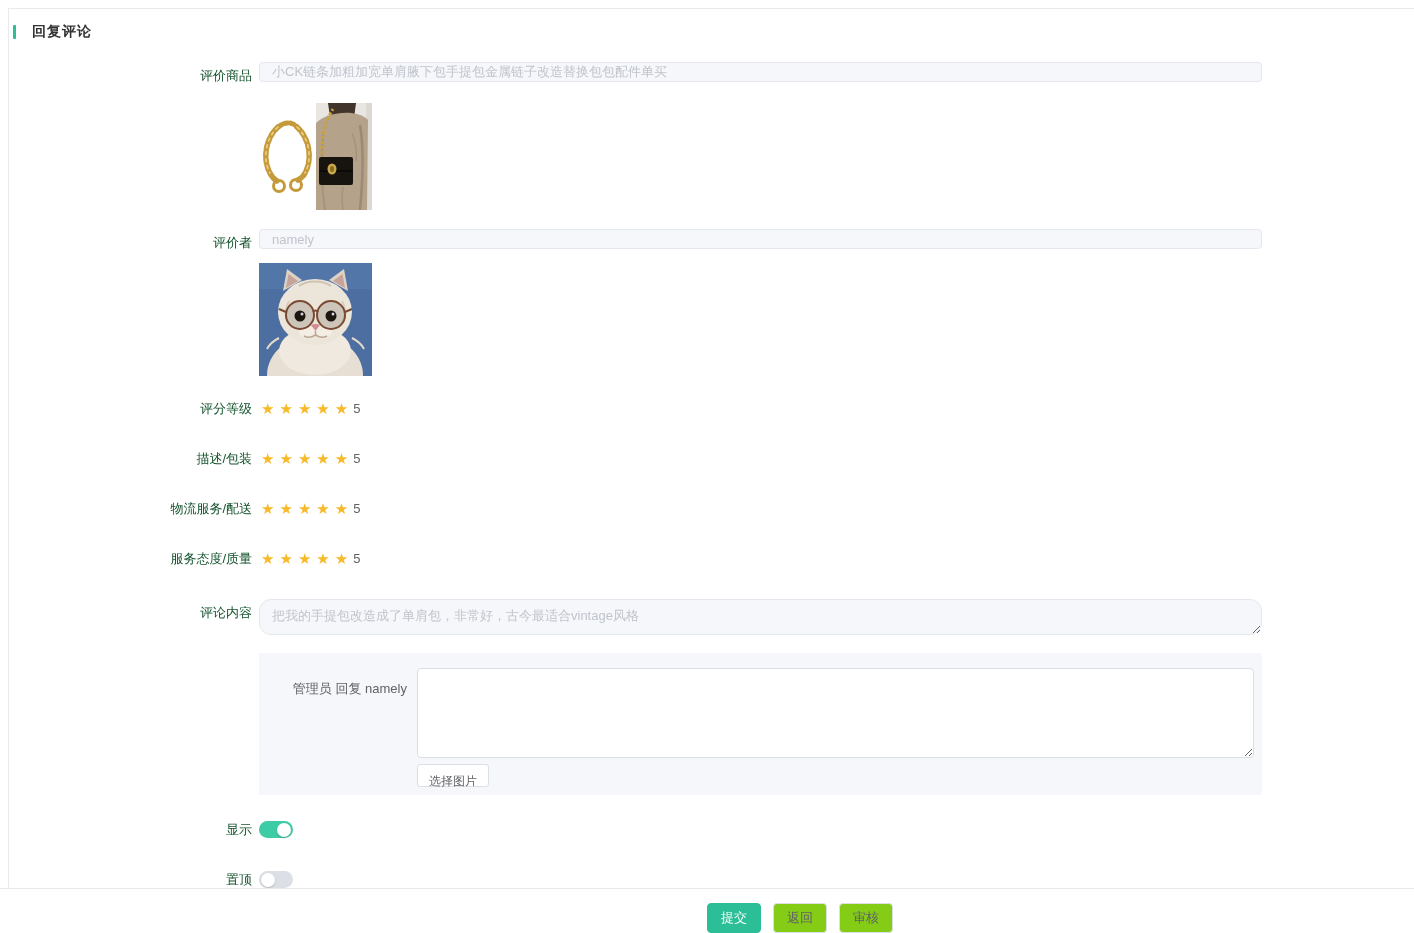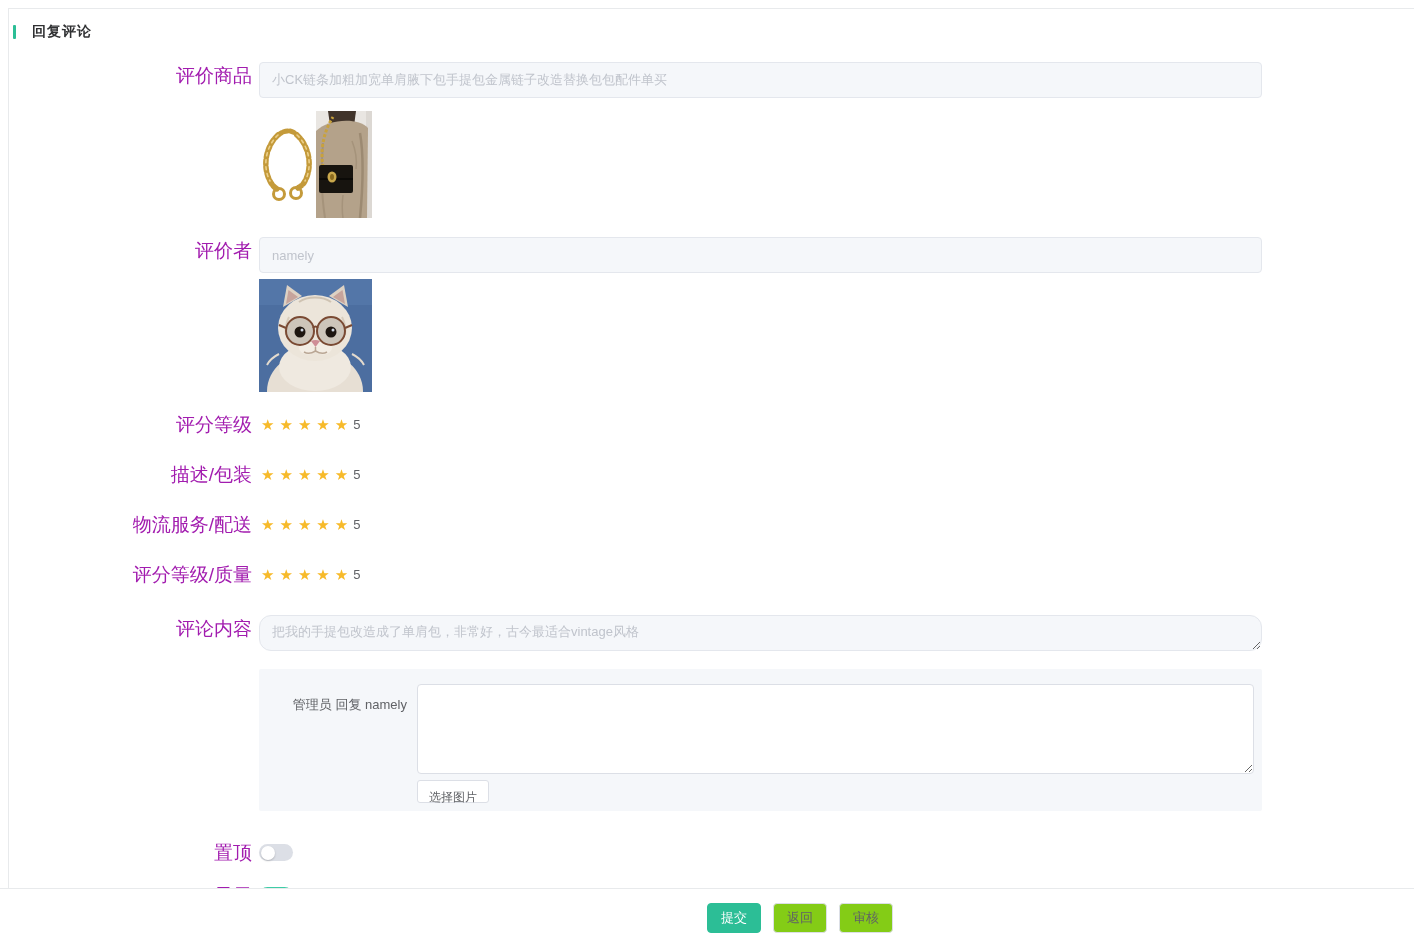--- a/index.html
+++ b/index.html
@@ -8,24 +8,24 @@
 
   .card { position:absolute; left:8px; top:8px; right:-2px; bottom:0;
           background:#fff; border:1px solid #e8eaec; }
 
   .page-title { display:flex; align-items:center; margin:14px 0 0 4px; height:18px;gap:10px; }
   .accent-bar { width:3px; height:14px; background:#2cbe96; border-radius:1px; margin-right:6px; }
   .page-title span { font-size:14px; font-weight:bold; color:#303133; letter-spacing:1px; }
 
   .form-row { display:flex; align-items:flex-start; }
   .form-label { width:250px; flex:0 0 250px; text-align:right; padding-right:7px;
-                font-size:19px; color:#a21caf; line-height:28px; }
+                font-size:13px; color:#14532d; line-height:28px; }
 
   .el-input {
-    width:1003px; height:36px; background:#f5f7fa; border:1px solid #e4e7ed;
+    width:1003px; height:20px; background:#f5f7fa; border:1px solid #e4e7ed;
     border-radius:4px; color:#c0c4cc; font-size:13px; padding:0 12px;
     font-family:"Liberation Sans","DejaVu Sans",sans-serif; outline:none; cursor:not-allowed;
   }
   textarea.el-disabled {
     width:1003px; height:36px; background:#f5f7fa; border:1px solid #e4e7ed;
     border-radius:12px; color:#c0c4cc; font-size:13px; padding:7px 12px;
     font-family:"Liberation Sans","DejaVu Sans",sans-serif; outline:none; cursor:not-allowed;
     resize:both; overflow:hidden;
   }
 
@@ -174,48 +174,48 @@
     <div class="form-label">描述/包装</div>
     <span class="stars">★★★★★</span>
     <span class="score">5</span>
   </div>
   <div class="form-row rate-row">
     <div class="form-label">物流服务/配送</div>
     <span class="stars">★★★★★</span>
     <span class="score">5</span>
   </div>
   <div class="form-row rate-row">
-    <div class="form-label">评分等级/质量</div>
+    <div class="form-label">服务态度/质量</div>
     <span class="stars">★★★★★</span>
     <span class="score">5</span>
   </div>
 
   <div class="form-row row-comment">
     <div class="form-label">评论内容</div>
     <textarea class="el-disabled" disabled="" style="">把我的手提包改造成了单肩包，非常好，古今最适合vintage风格</textarea>
   </div>
 
   <div class="admin-panel">
     <div class="admin-inner">
       <div class="admin-label">管理员 回复 namely</div>
       <textarea class="admin-textarea" style=""></textarea>
     </div>
     <button class="choose-img-btn">选择图片</button>
   </div>
 
+  <div class="form-row toggle-row row-display">
+    <div class="form-label">显示</div>
+    <div class="switch on">
+      <div class="knob"></div>
+    </div>
+  </div>
+
   <div class="form-row toggle-row row-pin">
     <div class="form-label">置顶</div>
     <div class="switch">
-      <div class="knob"></div>
-    </div>
-  </div>
-
-  <div class="form-row toggle-row row-display">
-    <div class="form-label">显示</div>
-    <div class="switch on">
       <div class="knob"></div>
     </div>
   </div>
 
 </div>
 
 <div class="footer">
   <button class="btn-submit">提交</button>
   <button class="btn-plain">返回</button>
   <button class="btn-plain">审核</button>

